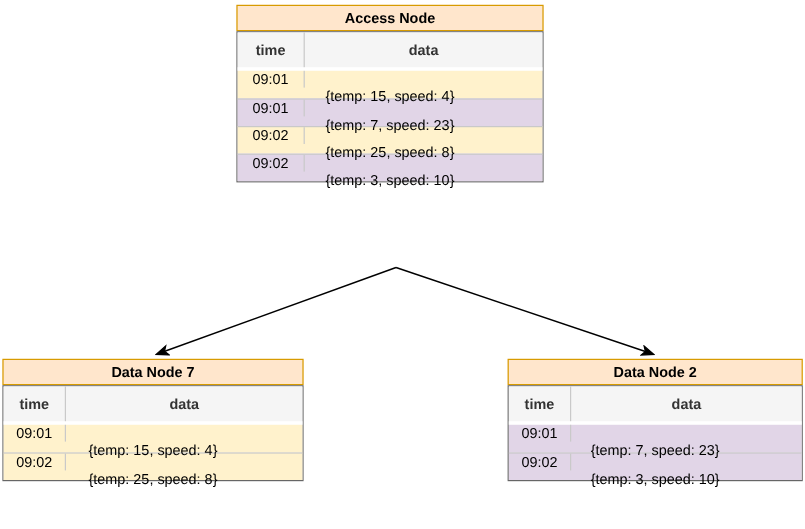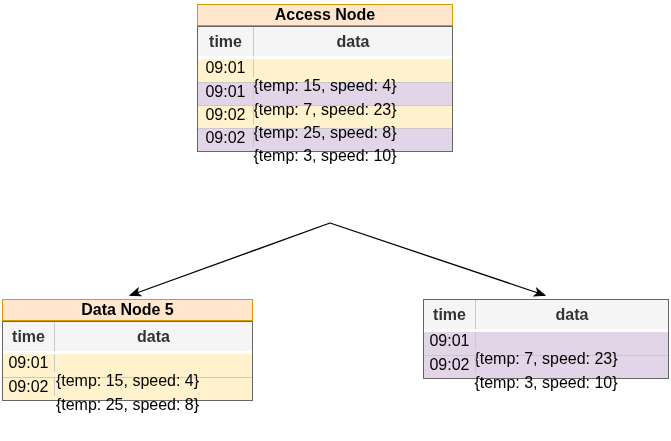--- a/index.html
+++ b/index.html
@@ -29,21 +29,21 @@
   .edges-layer {
     position: absolute;
     left: 0; top: 0;
     width: 671px; height: 441px;
     pointer-events: none;
     z-index: 0;
   }
   .node {
     position: absolute;
     z-index: 1;
-    font-size: 16px;
+    font-size: 12px;
   }
   #node-access { left: 197px; top: 4px;   width: 256px; }
   #node-data1  { left: 2px;   top: 299px; width: 251px; }
   #node-data2  { left: 423px; top: 299px; width: 246px; }
 
   .node-title {
     height: 22px;
     background: var(--title-fill);
     border: 1px solid var(--title-stroke);
     font-weight: bold;
@@ -124,40 +124,41 @@
             </div>
             <div class="row data-row variant-purple">
               <div class="cell time-cell">09:02</div>
               <div class="cell data-cell">{temp: 3, speed: 10}</div>
             </div>
           </div>
       </div>
     </div>
 
     <div class="node" id="node-data1">
-      <div class="node-title">Data Node 5</div>
+      <div class="node-title">Data Node 7</div>
       <div class="node-body">
         <div class="row header-row">
           <div class="cell time-cell">time</div>
           <div class="cell data-cell">data</div>
         </div>
         <div class="rows">
             <div class="row data-row variant-yellow">
               <div class="cell time-cell">09:01</div>
               <div class="cell data-cell">{temp: 15, speed: 4}</div>
             </div>
             <div class="row data-row variant-yellow">
               <div class="cell time-cell">09:02</div>
               <div class="cell data-cell">{temp: 25, speed: 8}</div>
             </div>
           </div>
       </div>
     </div>
 
     <div class="node" id="node-data2">
+      <div class="node-title">Data Node 2</div>
       <div class="node-body">
         <div class="row header-row">
           <div class="cell time-cell">time</div>
           <div class="cell data-cell">data</div>
         </div>
         <div class="rows">
             <div class="row data-row variant-purple">
               <div class="cell time-cell">09:01</div>
               <div class="cell data-cell">{temp: 7, speed: 23}</div>
             </div>

